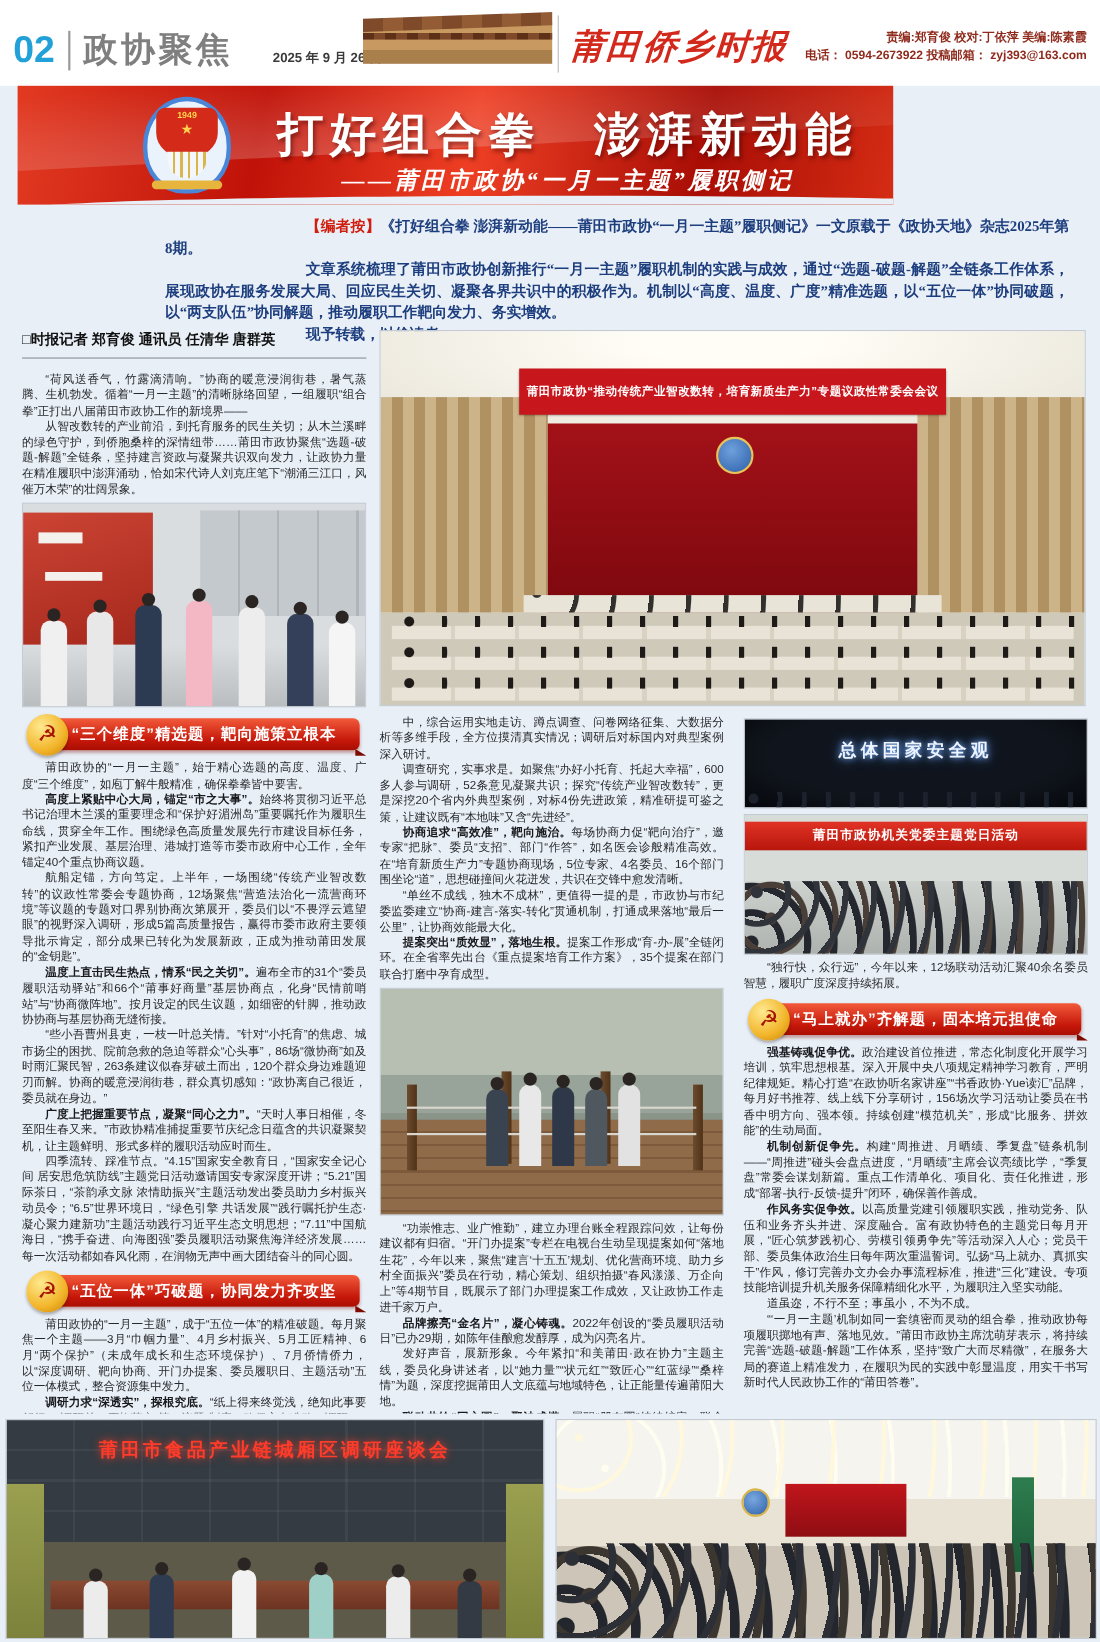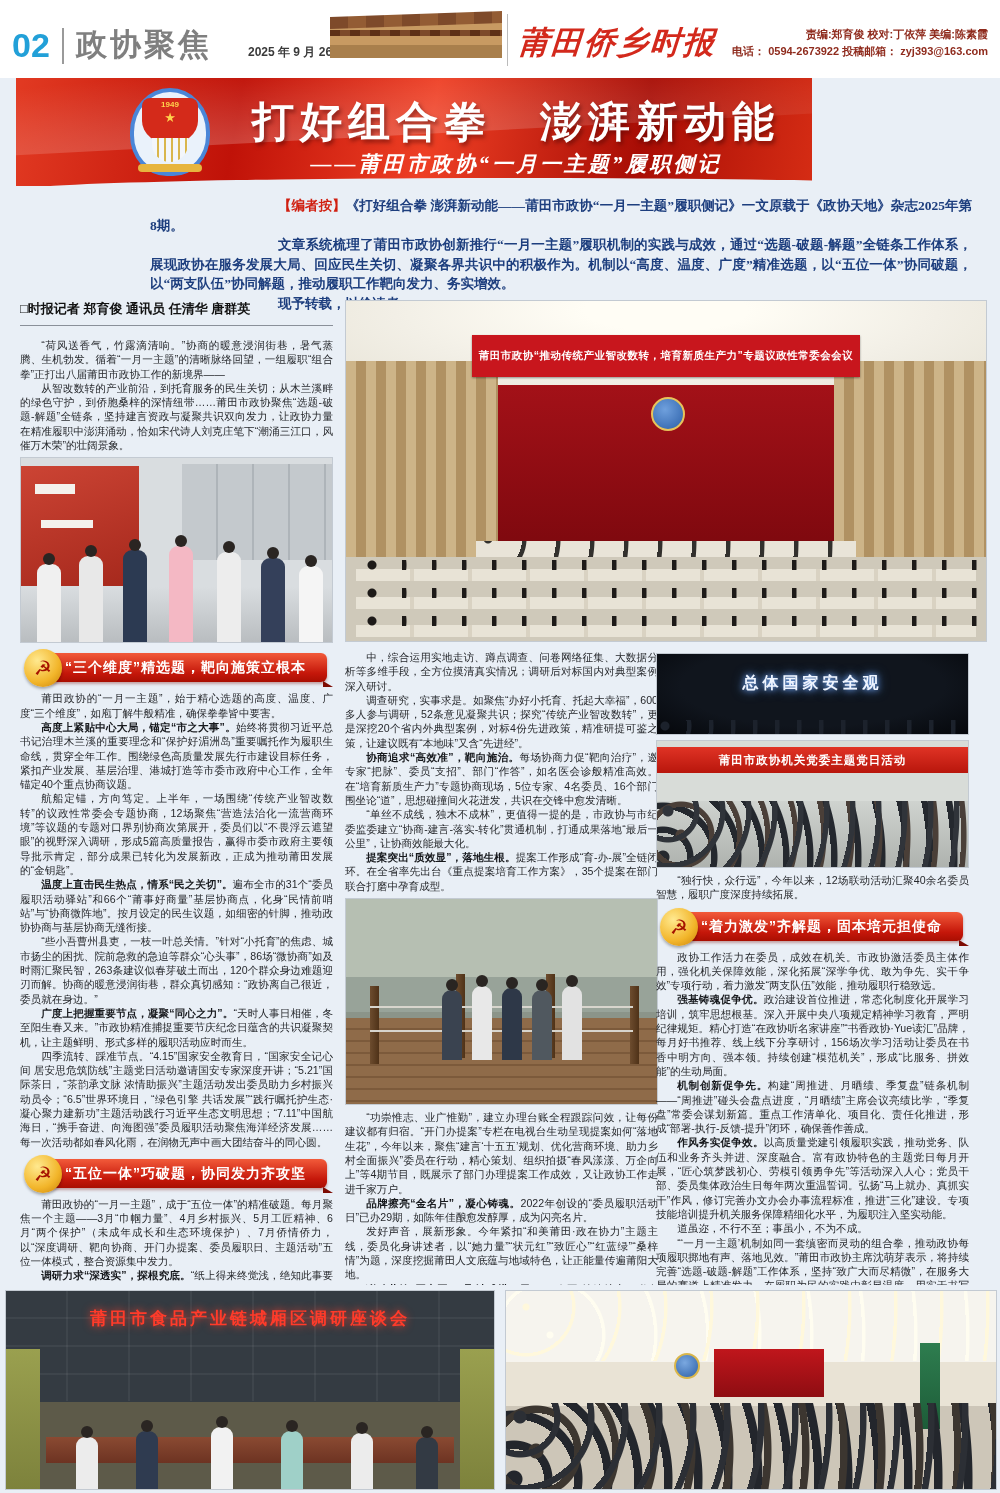--- a/index.html
+++ b/index.html
@@ -46,21 +46,21 @@
       font-family:"Liberation Serif",serif;font-size:13.5px;line-height:19.5px;font-weight:bold;text-align:justify;}
   .ednote p{margin:0;text-indent:128px;}
   .ednote .tag{color:#d01f10;}
   
   .byline{position:absolute;left:20px;top:296px;width:313px;font-size:13px;font-weight:900;color:#111;
       padding:4px 0 7px 0;border-bottom:1px solid #8a9099;}
   
   .col{position:absolute;width:313px;overflow:hidden;font-size:10.6px;line-height:14.3px;color:#26282c;text-align:justify;}
   #col1{left:20px;top:338px;height:947px;}
   #col2{left:345px;top:650px;height:635px;}
-  #col3{left:656px;top:648px;height:637px;}
+  #col3{left:676px;top:648px;height:637px;}
   .para{margin:0;text-indent:2em;}
   .lead{font-weight:900;color:#17191d;}
   
   .ribbon-wrap{position:relative;height:32px;margin:9px 0 7px 0;}
   .rb-emblem{position:absolute;left:4px;top:-3px;width:38px;height:38px;border-radius:50%;z-index:2;
       background:radial-gradient(circle at 35% 30%,#ffe98f,#f2b52a 60%,#c87f06);box-shadow:0 2px 3px rgba(0,0,0,.3);
       text-align:center;line-height:38px;font-size:20px;color:#a51200;}
   .rb-bar{position:absolute;left:24px;right:6px;top:1px;height:29px;border-radius:3px 6px 6px 3px;
       background:linear-gradient(180deg,#f25a3a,#c5170a 70%,#a90e02);box-shadow:0 2px 3px rgba(120,10,0,.35);
       color:#fff;font-size:14px;font-weight:900;text-align:center;line-height:29px;letter-spacing:1px;white-space:nowrap;}
@@ -257,23 +257,22 @@
       <div class="glow">总体国家安全观</div>
       <div class="crowd"></div>
     </div>
       <div class="photo partyday" id="photo-partyday">
       <div class="pban">莆田市政协机关党委主题党日活动</div>
       <div class="crowd"></div>
     </div>
       <p class="para">“独行快，众行远”，今年以来，12场联动活动汇聚40余名委员智慧，履职广度深度持续拓展。</p>
       <div class="ribbon-wrap">
         <span class="rb-emblem">☭</span>
-        <div class="rb-bar">“着力激发”齐解题，固本培元担使命</div>
+        <div class="rb-bar">“马上就办”齐解题，固本培元担使命</div>
       </div>
-      <p class="para">政协工作活力在委员，成效在机关。市政协激活委员主体作用，强化机关保障效能，深化拓展“深学争优、敢为争先、实干争效”专项行动，着力激发“两支队伍”效能，推动履职行稳致远。</p>
       <p class="para"><b class="lead">强基铸魂促争优。</b>政治建设首位推进，常态化制度化开展学习培训，筑牢思想根基。深入开展中央八项规定精神学习教育，严明纪律规矩。精心打造“在政协听名家讲座”“书香政协·Yue读汇”品牌，每月好书推荐、线上线下分享研讨，156场次学习活动让委员在书香中明方向、强本领。持续创建“模范机关”，形成“比服务、拼效能”的生动局面。</p>
       <p class="para"><b class="lead">机制创新促争先。</b>构建“周推进、月晒绩、季复盘”链条机制——“周推进”碰头会盘点进度，“月晒绩”主席会议亮绩比学，“季复盘”常委会谋划新篇。重点工作清单化、项目化、责任化推进，形成“部署-执行-反馈-提升”闭环，确保善作善成。</p>
       <p class="para"><b class="lead">作风务实促争效。</b>以高质量党建引领履职实践，推动党务、队伍和业务齐头并进、深度融合。富有政协特色的主题党日每月开展，“匠心筑梦践初心、劳模引领勇争先”等活动深入人心；党员干部、委员集体政治生日每年两次重温誓词。弘扬“马上就办、真抓实干”作风，修订完善办文办会办事流程标准，推进“三化”建设。专项技能培训提升机关服务保障精细化水平，为履职注入坚实动能。</p>
       <p class="para">道虽迩，不行不至；事虽小，不为不成。</p>
       <p class="para">“‘一月一主题’机制如同一套缜密而灵动的组合拳，推动政协每项履职掷地有声、落地见效。”莆田市政协主席沈萌芽表示，将持续完善“选题-破题-解题”工作体系，坚持“致广大而尽精微”，在服务大局的赛道上精准发力，在履职为民的实践中彰显温度，用实干书写新时代人民政协工作的“莆田答卷”。</p>
     </div>
 
   <div class="photo bphoto food">
     <div class="grid"></div>
     <div class="led">莆田市食品产业链城厢区调研座谈会</div>

